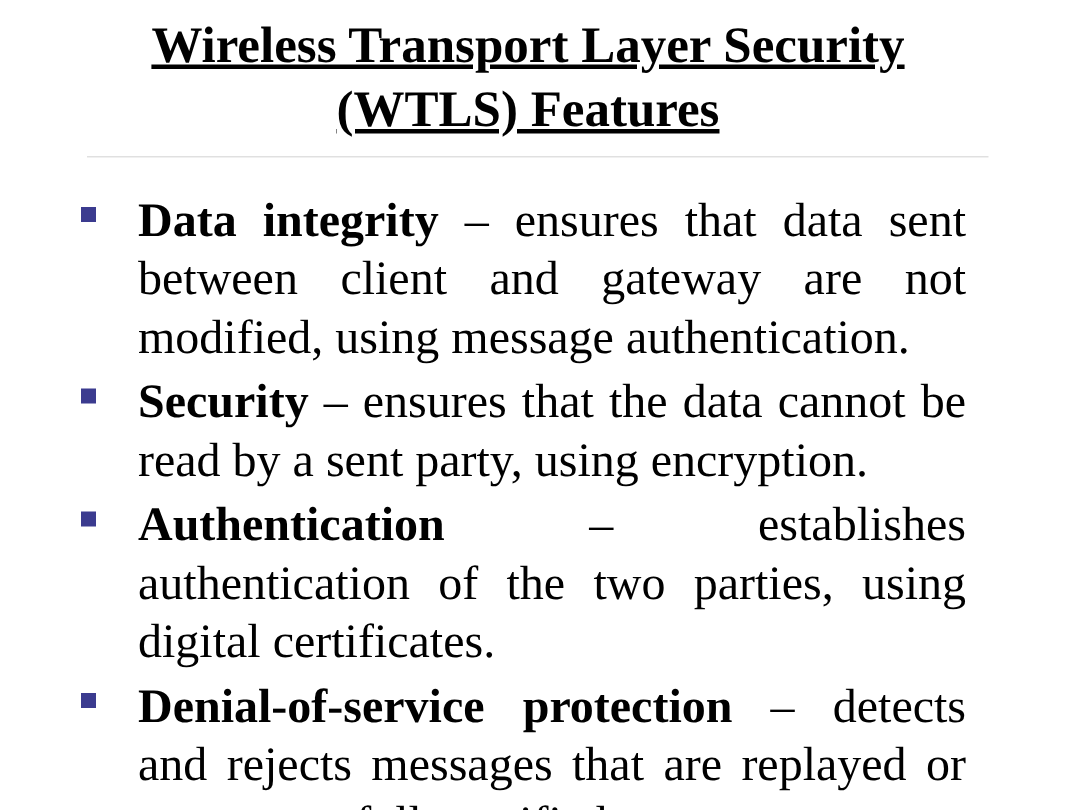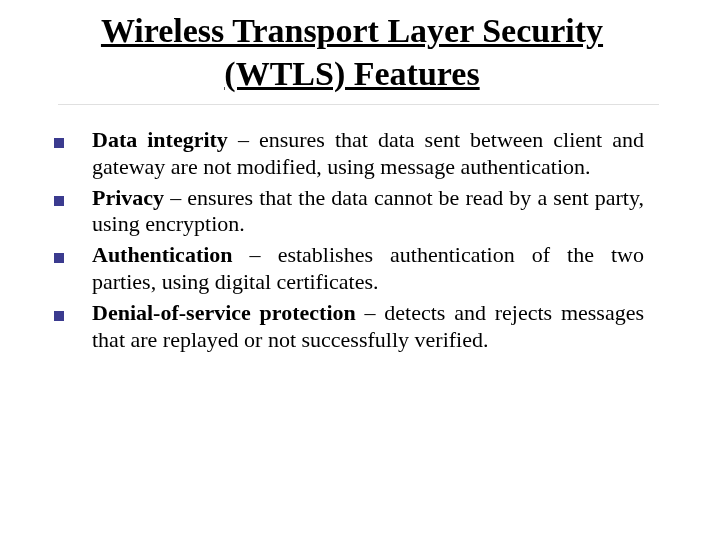--- a/index.html
+++ b/index.html
@@ -32,42 +32,42 @@
   .bullet {
     width: 10px;
     height: 10px;
     background: #3b3b8f;
     flex: 0 0 10px;
     margin-top: 11px;
     margin-right: 28px;
     margin-left: 4px;
   }
   .text {
-    font-size: 22px;
+    font-size: 32px;
     color: #000;
     line-height: 1.22;
     text-align: justify;
     flex: 1;
   }
   .term { font-weight: bold; }
 </style>
 </head>
 <body>
 
 <div class="slide">
   <div class="title">Wireless Transport Layer Security (WTLS) Features</div>
   <div class="title-underline"></div>
   <div class="content">
     <div class="item">
       <div class="bullet"></div>
       <div class="text"><span class="term">Data integrity</span><span> – ensures that data sent between client and gateway are not modified, using message authentication.</span></div>
     </div>
     <div class="item">
       <div class="bullet"></div>
-      <div class="text"><span class="term">Privacy</span><span> – ensures that the data cannot be read by a sent party, using encryption.</span></div>
+      <div class="text"><span class="term">Security</span><span> – ensures that the data cannot be read by a sent party, using encryption.</span></div>
     </div>
     <div class="item">
       <div class="bullet"></div>
       <div class="text"><span class="term">Authentication</span><span> – establishes authentication of the two parties, using digital certificates.</span></div>
     </div>
     <div class="item">
       <div class="bullet"></div>
       <div class="text"><span class="term">Denial-of-service protection</span><span> – detects and rejects messages that are replayed or not successfully verified.</span></div>
     </div>
   </div>

